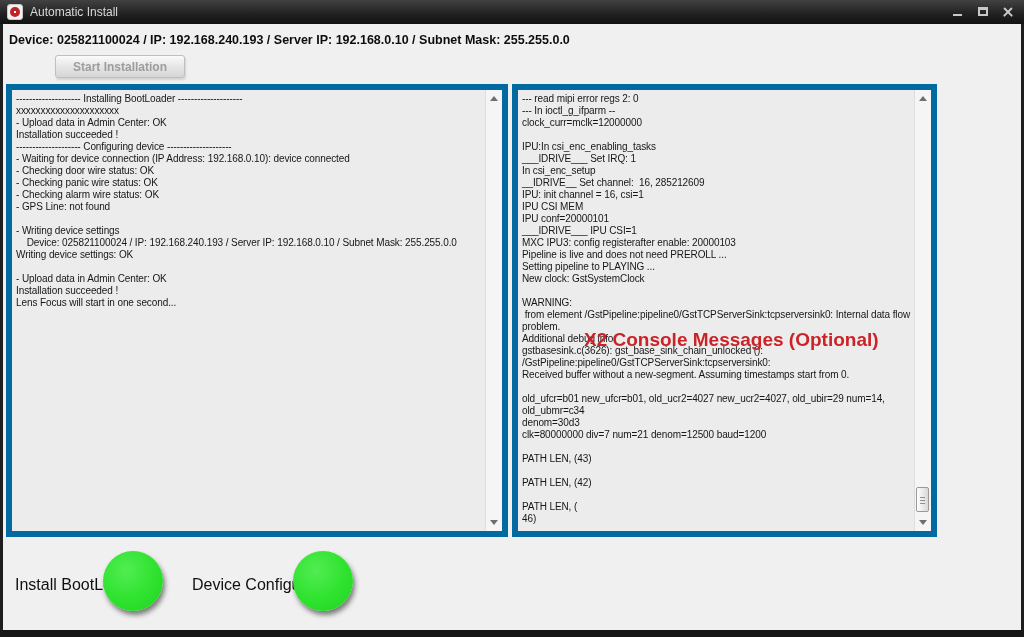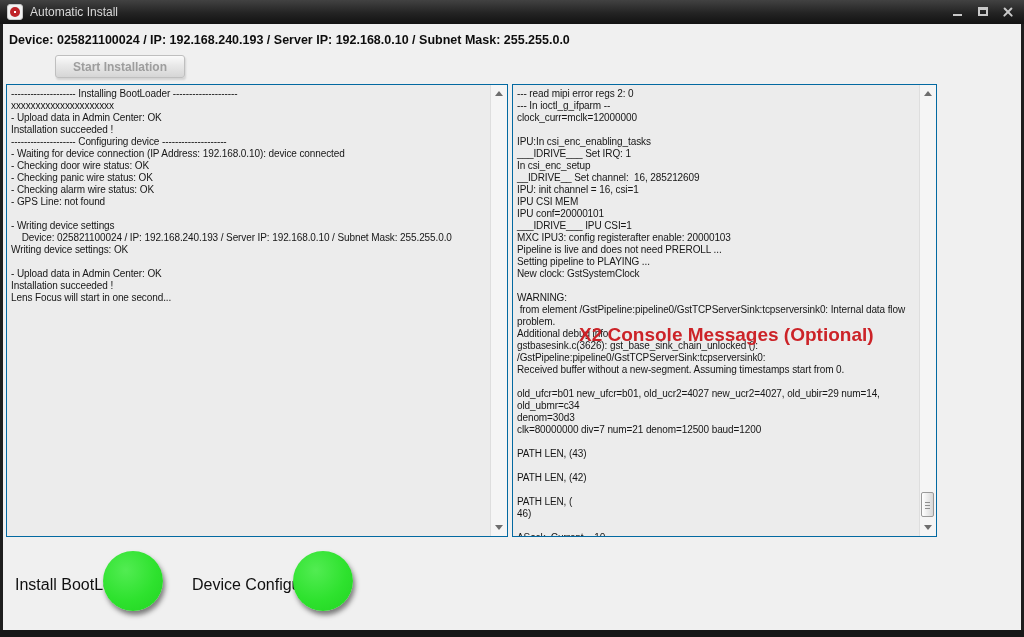--- a/index.html
+++ b/index.html
@@ -41,21 +41,21 @@
     font-family:"Liberation Sans", sans-serif;
     font-size:12px; font-weight:bold; color:#9d9d9d;
     background:linear-gradient(#fbfbfb, #e8e8e8 45%, #d6d6d6);
     border:1px solid #bfbfbf; border-radius:3px;
     box-shadow:1px 2px 2px rgba(0,0,0,0.12);
     margin-left:45px;
   }
   
   .panel {
     position:absolute; top:84px; height:453px;
-    background:var(--panel-bg); border:1px solid #0369a1;
+    background:var(--panel-bg); border:6px solid #0369a1;
   }
   .left-panel  { left:6px;   width:502px; }
   .right-panel { left:512px; width:425px; }
   .log {
     position:absolute; left:0; top:0; right:17px; bottom:0;
     padding:3px 3px 0 4px;
     font-size:10px; line-height:12px; letter-spacing:-0.1px;
     color:#161616; white-space:pre-wrap; overflow:hidden;
   }
   .annotation {

